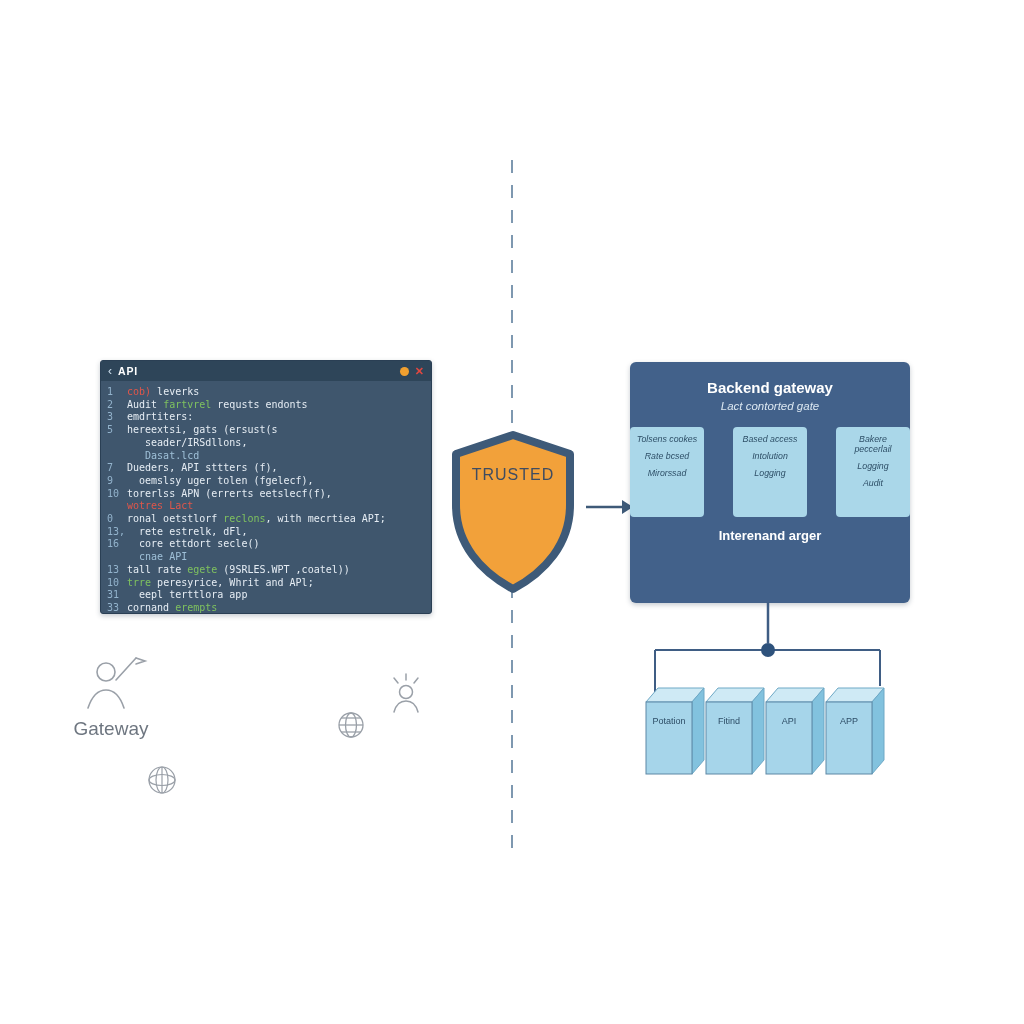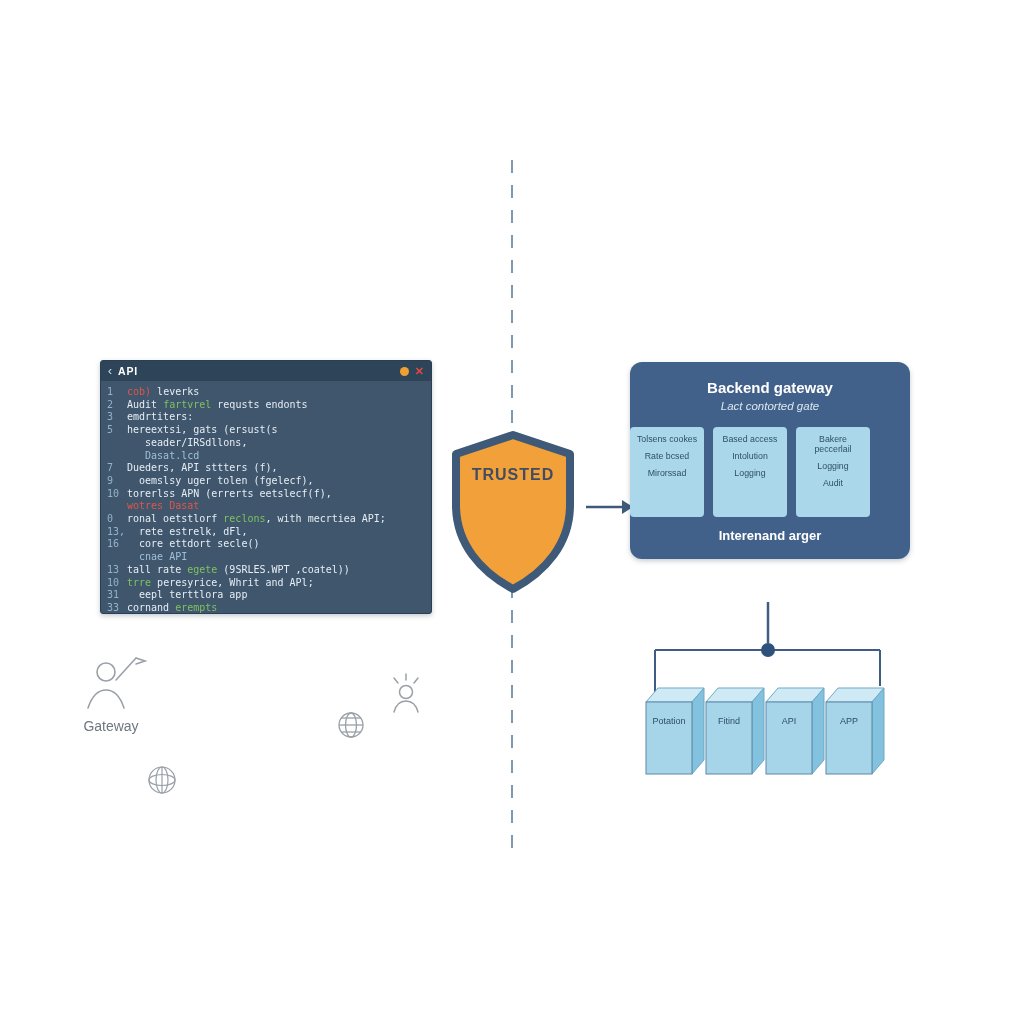--- a/index.html
+++ b/index.html
@@ -38,60 +38,60 @@
   .ln { flex:none; width:20px; color:#93b3cc; }
   .seg-p   { color:#e6edf4; }
   .seg-str { color:#7fc25f; }
   .seg-kw  { color:#e0564a; }
   .seg-dim { color:#9fc0d8; font-size:10px; }
 
   
   .shield-wrap { position:absolute; left:444px; top:428px; width:138px; height:168px; }
   .shield-label {
     position:absolute; left:0; top:38px; width:100%; text-align:center;
-    font-weight:bold; font-size:16px; letter-spacing:1px; color:#3f4c61;
+    font-weight:normal; font-size:16px; letter-spacing:1px; color:#3f4c61;
   }
 
   
   .flow-arrow { position:absolute; left:584px; top:497px; }
 
   
   .backend-panel {
-    position:absolute; left:630px; top:362px; width:280px; height:197px;
-    background:#42618a; border-radius:12px; box-shadow:0 2px 5px rgba(30,50,70,.25);
+    position:absolute; left:630px; top:362px; width:280px; height:241px;
+    background:#42618a; border-radius:6px; box-shadow:0 2px 5px rgba(30,50,70,.25);
   }
   .panel-title {
     margin-top:17px; text-align:center; color:#ffffff;
     font-weight:bold; font-size:15px;
   }
   .panel-subtitle {
     margin-top:4px; text-align:center; color:#dbe7f1; font-size:11.5px;font-style:italic;
   }
   .cards-row {
-    display:flex; justify-content:flex-start; gap:9px; margin-top:15px;
+    display:flex; justify-content:space-between; gap:9px; margin-top:15px;font-style:italic;
   }
   .feature-card {
     width:74px; height:90px; background:#aad7e9; border-radius:4px;
     padding:7px 4px 4px 4px; box-sizing:border-box; text-align:center;
   }
   .card-line { font-size:8.8px; color:#2e4f67; margin-bottom:7px; line-height:1.15; }
   .panel-footer {
     margin-top:11px; text-align:center; color:#ffffff;
     font-weight:bold; font-size:13px;
   }
 
   
   .servers-svg { position:absolute; left:630px; top:602px; }
   .server-label { font-family:"Liberation Sans", sans-serif; font-size:9px; fill:#2d4d66; }
 
   
   .sketch { position:absolute; }
   .gateway-label {
     position:absolute; left:66px; top:718px; width:90px; text-align:center;
-    color:#6e7680; font-size:14px;
+    color:#6e7680; font-size:19px;
   }
 </style>
 </head>
 <body>
 
 <div id="canvas">
 
   <div class="divider"></div>
 
   <div class="code-window">
@@ -105,21 +105,21 @@
     <div class="code-body">
         <div class="code-line"><span class="ln">1</span><span class="seg-kw">cob)</span><span class="seg-p"> leverks</span></div>
         <div class="code-line"><span class="ln">2</span><span class="seg-p">Audit </span><span class="seg-str">fartvrel</span><span class="seg-p"> requsts endonts</span></div>
         <div class="code-line"><span class="ln">3</span><span class="seg-p">emdrtiters:</span></div>
         <div class="code-line"><span class="ln">5</span><span class="seg-p">hereextsi, gats (ersust(s</span></div>
         <div class="code-line"><span class="ln"></span><span class="seg-p">   seader/IRSdllons,</span></div>
         <div class="code-line"><span class="ln"></span><span class="seg-dim">   Dasat.lcd</span></div>
         <div class="code-line"><span class="ln">7</span><span class="seg-p">Dueders, API sttters (f),</span></div>
         <div class="code-line"><span class="ln">9</span><span class="seg-p">  oemslsy uger tolen (fgelecf),</span></div>
         <div class="code-line"><span class="ln">10</span><span class="seg-p">torerlss APN (errerts eetslecf(f),</span></div>
-        <div class="code-line"><span class="ln"></span><span class="seg-kw">wotres Dasat</span></div>
+        <div class="code-line"><span class="ln"></span><span class="seg-kw">wotres Lact</span></div>
         <div class="code-line"><span class="ln">0</span><span class="seg-p">ronal oetstlorf </span><span class="seg-str">reclons</span><span class="seg-p">, with mecrtiea API;</span></div>
         <div class="code-line"><span class="ln">13,</span><span class="seg-p">  rete estrelk, dFl,</span></div>
         <div class="code-line"><span class="ln">16</span><span class="seg-p">  core ettdort secle()</span></div>
         <div class="code-line"><span class="ln"></span><span class="seg-dim">  cnae API</span></div>
         <div class="code-line"><span class="ln">13</span><span class="seg-p">tall rate </span><span class="seg-str">egete</span><span class="seg-p"> (9SRLES.WPT ,coatel))</span></div>
         <div class="code-line"><span class="ln">10</span><span class="seg-str">trre</span><span class="seg-p"> peresyrice, Whrit and APl;</span></div>
         <div class="code-line"><span class="ln">31</span><span class="seg-p">  eepl terttlora app</span></div>
         <div class="code-line"><span class="ln">33</span><span class="seg-p">cornand </span><span class="seg-str">erempts</span></div>
       </div>
   </div>

